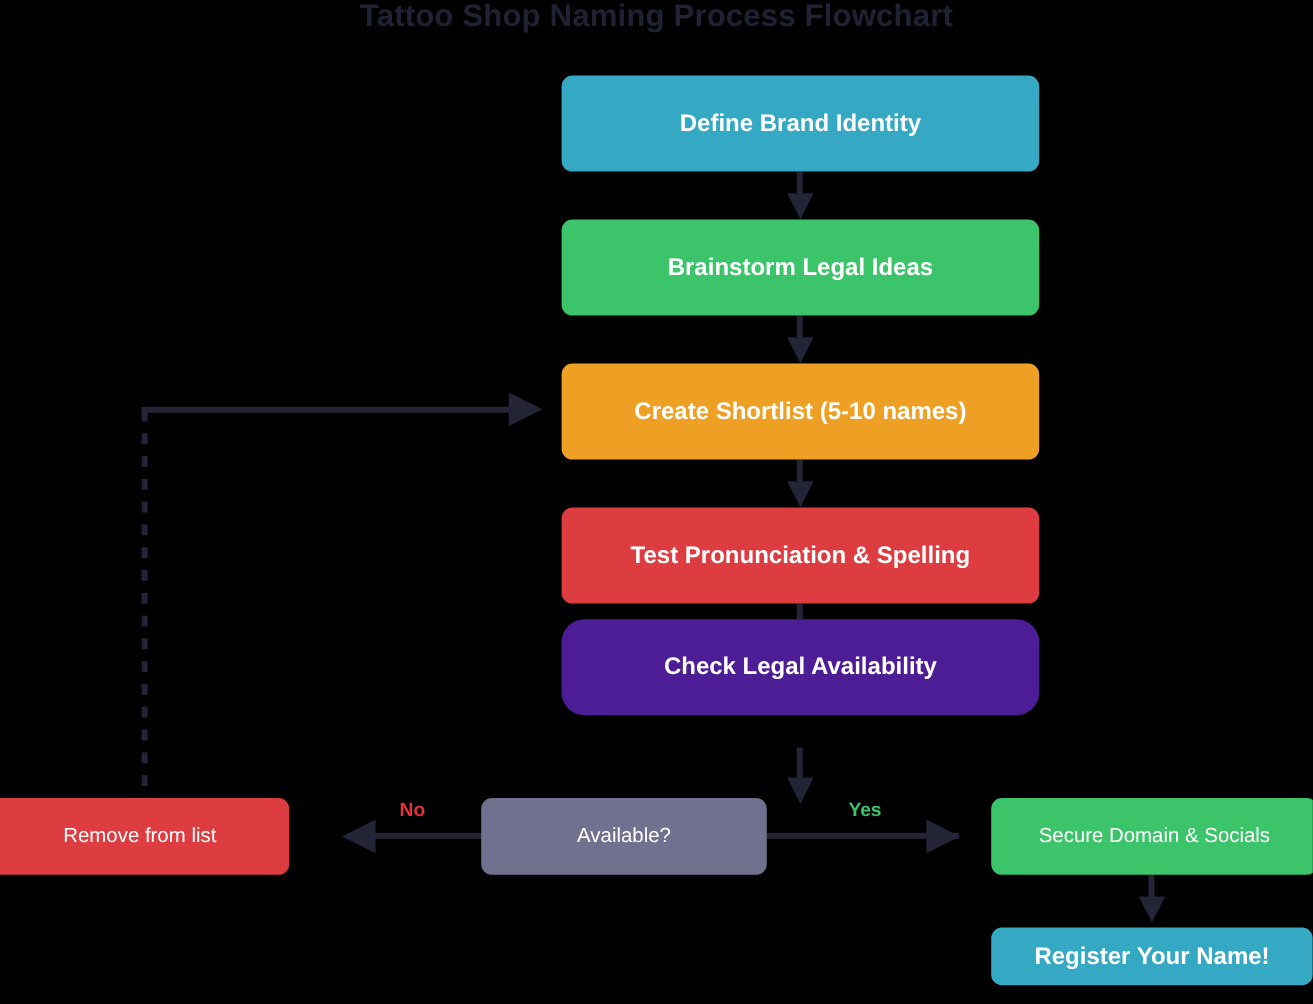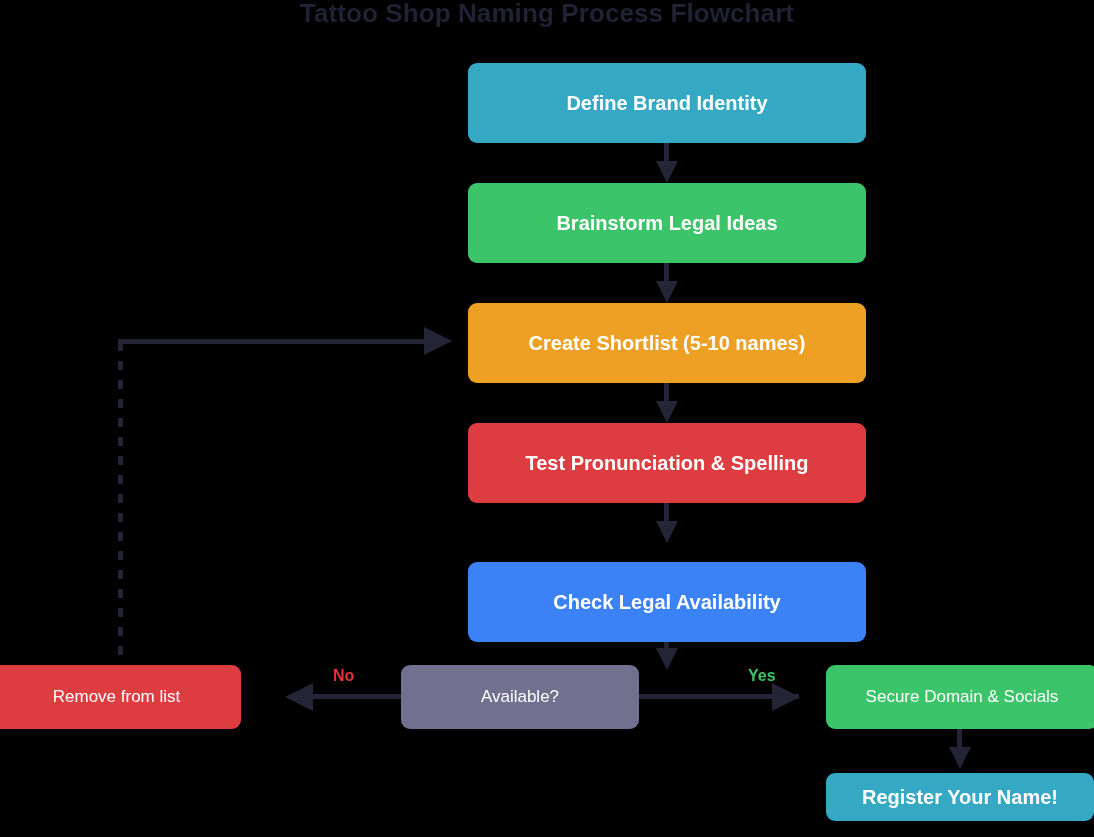--- a/index.html
+++ b/index.html
@@ -143,36 +143,36 @@
   </div>
 
   <div class="node bold" id="n2" style="left: 468px; top: 303px; width: 398px; height: 80px; background: rgb(237, 160, 36);">
     <span>Create Shortlist (5-10 names)</span>
   </div>
 
   <div class="node bold" id="n3" style="left: 468px; top: 423px; width: 398px; height: 80px; background: rgb(221, 60, 64);">
     <span>Test Pronunciation &amp; Spelling</span>
   </div>
 
-  <div class="node bold" id="n4" style="left: 468px; top: 562px; width: 398px; height: 80px; background: #3b82f6;">
+  <div class="node bold" id="n4" style="left: 468px; top: 516px; width: 398px; height: 80px; background: #4c1d95; border-radius: 19px;">
     <span>Check Legal Availability</span>
   </div>
 
   <div class="node plain" id="n5" style="left: 401px; top: 665px; width: 238px; height: 64px; background: rgb(112, 113, 143);">
     <span>Available?</span>
   </div>
 
   <div class="node plain" id="n6" style="left: -8px; top: 665px; width: 249px; height: 64px; background: rgb(221, 60, 64);">
     <span>Remove from list</span>
   </div>
 
   <div class="node plain" id="n7" style="left: 826px; top: 665px; width: 272px; height: 64px; background: rgb(60, 196, 106);">
     <span>Secure Domain &amp; Socials</span>
   </div>
 
   <div class="node bold" id="n8" style="left: 826px; top: 773px; width: 268px; height: 48px; background: rgb(53, 168, 196);">
     <span>Register Your Name!</span>
   </div>
 
   <div class="edge-label" id="el0" style="left: 333px; top: 667px; color: rgb(232, 48, 58);">No</div>
-  <div class="edge-label" id="el1" style="left: 748px; top: 667px; color: rgb(60, 196, 106);">Yes</div>
+  <div class="edge-label" id="el1" style="left: 707px; top: 667px; color: rgb(60, 196, 106);">Yes</div>
 
 </div>
 
 </body></html>

